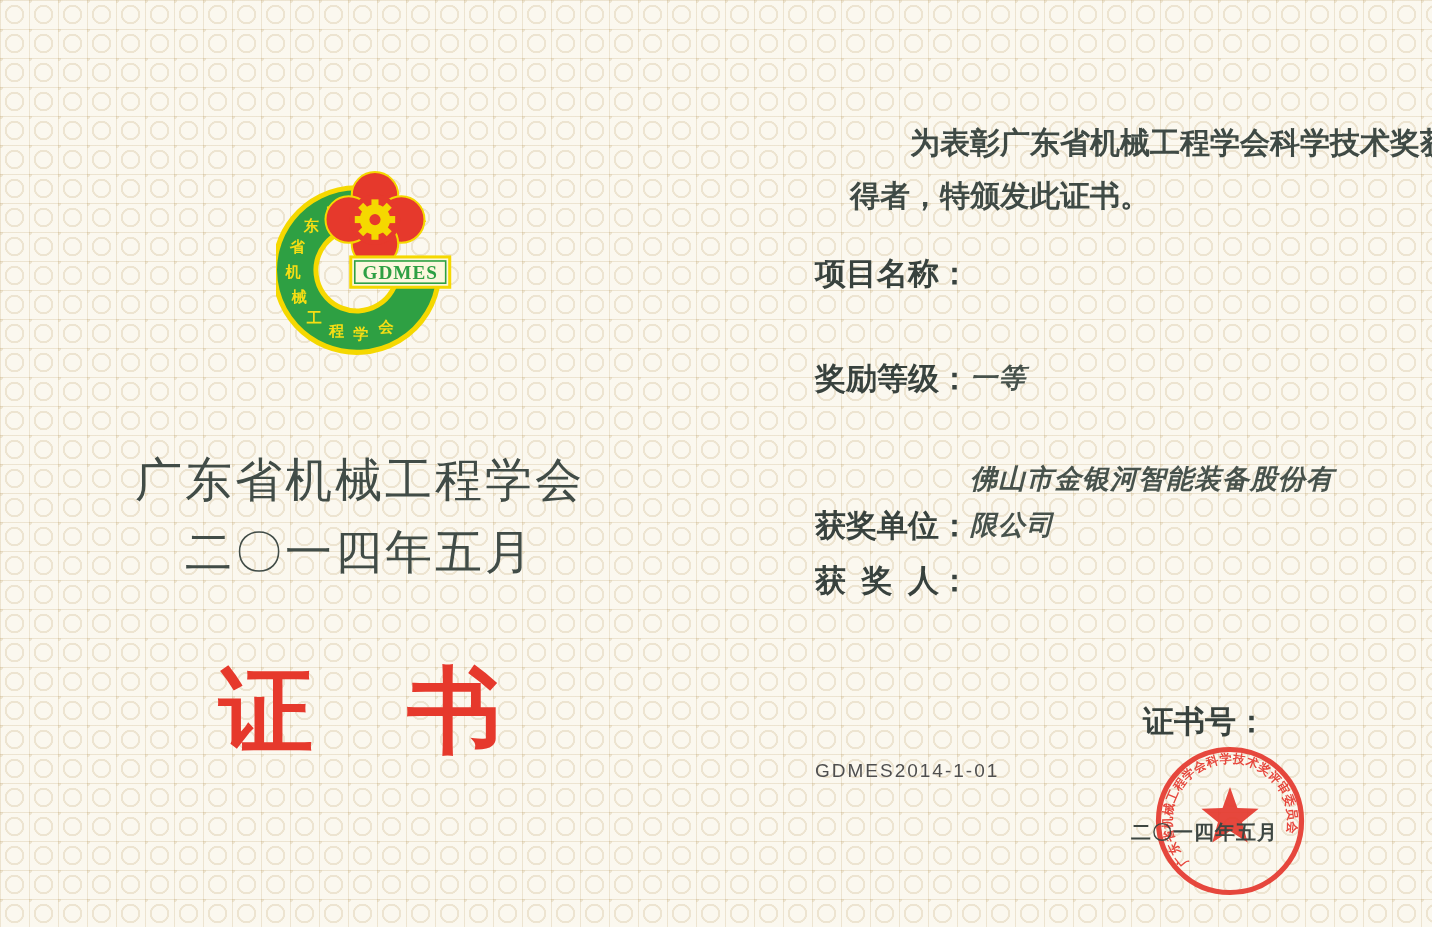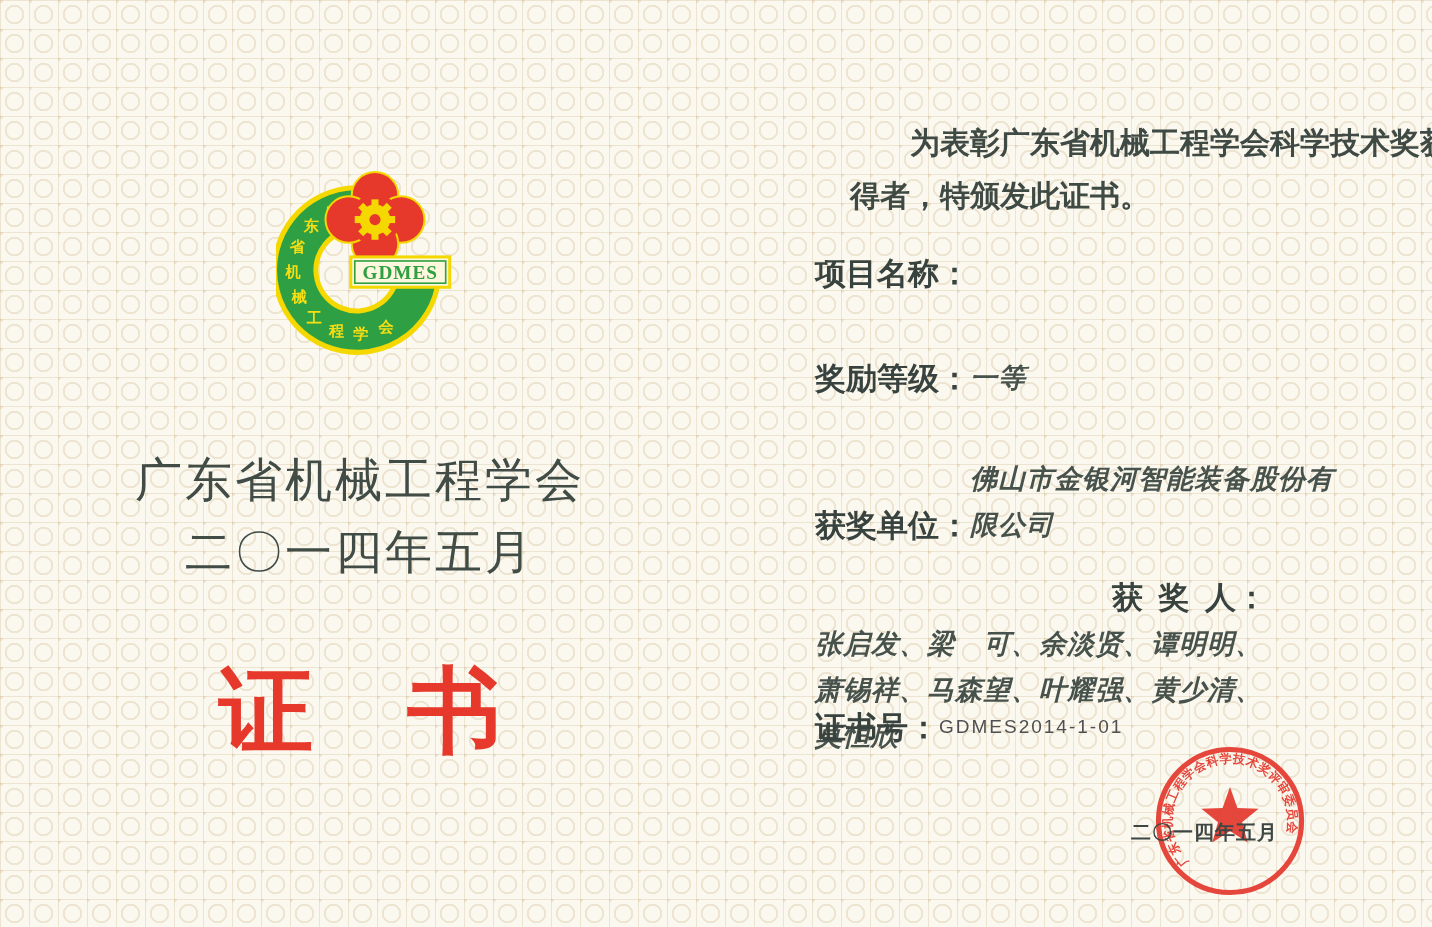--- a/index.html
+++ b/index.html
@@ -41,22 +41,22 @@
   }
   .field-value{
     font-size:27px;line-height:46px;letter-spacing:1px;
     font-style:italic;font-weight:600;color:#47524c;
     padding-top:1px;width:452px;
   }
   .row-project{top:252px;}
   .row-grade{top:354px;}
   .row-unit{top:455px;}
   .row-unit .field-value{width:388px;}
-  .row-winners{top:576px;flex-direction:column;}
-  .row-certno{top:700px;}
+  .row-winners{top:559px;}
+  .row-certno{top:700px;flex-direction:column;}
   .value-plain{
     font-style:normal;font-weight:500;
     font-family:Liberation Sans, sans-serif;
     font-size:19px;color:#4f4f4f;letter-spacing:2px;padding-top:4px;
   }
   .seal{position:absolute;left:1150px;top:741px;width:160px;height:160px;opacity:.92;z-index:2;}
   .issue-date{
     position:absolute;left:1131px;top:819px;z-index:3;
     font-size:20px;font-weight:bold;color:#3d4642;letter-spacing:1px;
   }
@@ -134,21 +134,20 @@
     <span class="field-value">佛山市金银河智能装备股份有限公司</span>
   </div>
 
   <div class="field-row row-grade">
     <span class="field-label">奖励等级：</span>
     <span class="field-value">一等</span>
   </div>
 
   <div class="field-row row-winners">
     <span class="field-label">获  奖  人：</span>
-    <span class="field-value">张启发、梁　可、余淡贤、谭明明、萧锡祥、马森望、叶耀强、黄少清、莫恒欣</span>
   </div>
 
   <div class="field-row row-certno">
     <span class="field-label">证书号：</span>
     <span class="field-value value-plain">GDMES2014-1-01</span>
   </div>
 
   <svg class="seal" viewBox="0 0 170 170">
     <defs>
       <path id="sealRing" d="M 23 85 A 62 62 0 1 1 147 85 A 62 62 0 1 1 23 85" fill="none"></path>

